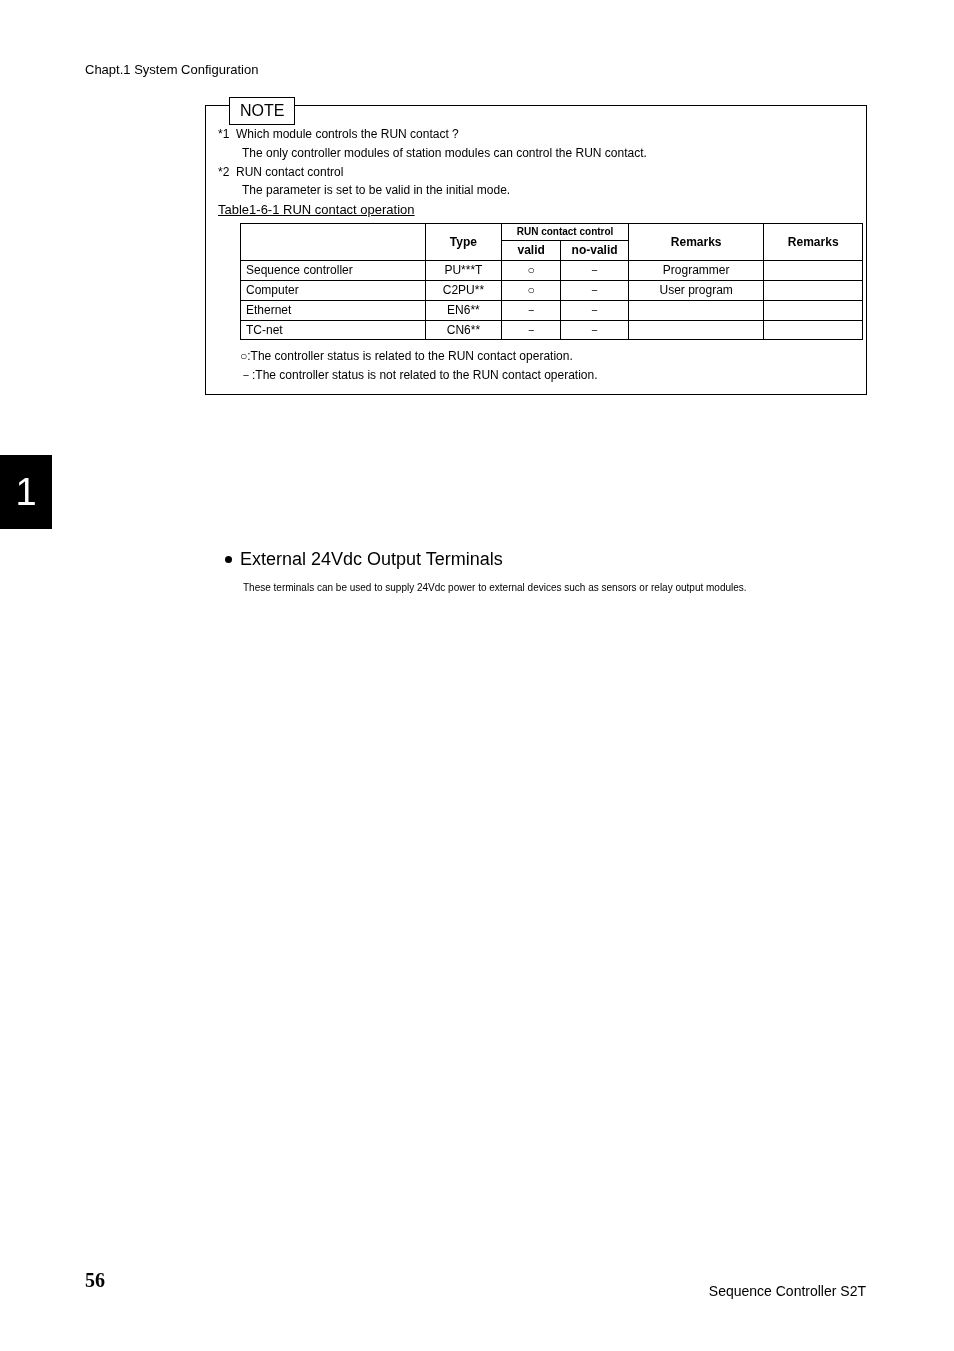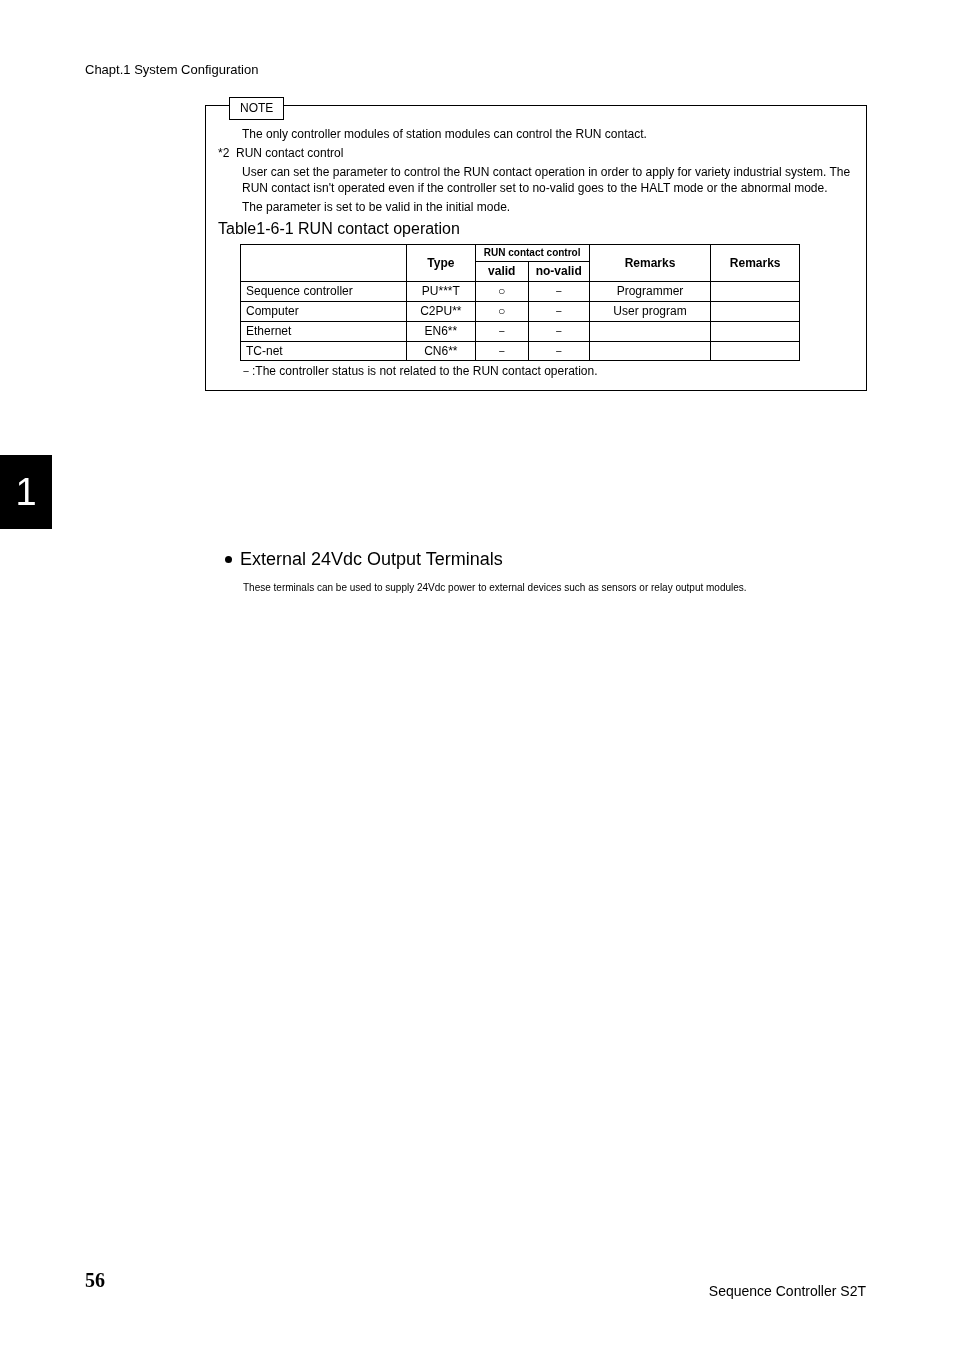--- a/index.html
+++ b/index.html
@@ -27,28 +27,28 @@
       font-size: 12px;
       line-height: 1.4;
     }
     .note-label {
       position: absolute;
       top: -9px;
       left: 23px;
       border: 1px solid #000;
       background: #fff;
       padding: 2px 10px;
-      font-size: 12px;
+      font-size: 16px;
     }
     .note-item { margin-left: 24px; text-indent: -24px; margin-bottom: 2px; }
     .note-sub { margin-left: 24px; margin-bottom: 2px; }
-    .table-caption { margin-left: 0; margin-top: 0; margin-bottom: 4px; font-size: 16px; }
+    .table-caption { margin-left: 0; margin-top: 0; margin-bottom: 4px; font-size: 13px; text-decoration: underline; }
     table.run-table {
       border-collapse: collapse;
-      width: 560px;
+      width: 623px;
       margin-left: 22px;
       font-size: 12px;
     }
     table.run-table th, table.run-table td {
       border: 1px solid #000;
       padding: 1px 5px;
       text-align: center;
     }
     table.run-table .left { text-align: left; padding-left: 5px; }
     .legend { margin-left: 22px; margin-top: 8px; font-size: 12px; }
@@ -91,26 +91,28 @@
     }
   </style>
 </head>
 <body>
 
 <div class="header">Chapt.1  System Configuration</div>
 
 <div class="note-box">
   <div class="note-label">NOTE</div>
 
+  <div class="note-item">
+    <span>*1</span>&nbsp;&nbsp;<span>Which module controls the RUN contact ?</span>
+  </div>
   <div class="note-sub">The only controller modules of station modules can control the RUN contact.</div>
 
   <div class="note-item">
     <span>*2</span>&nbsp;&nbsp;<span>RUN contact control</span>
   </div>
-  <div class="note-sub">User can set the parameter to control the RUN contact operation in order to apply for variety industrial system. The RUN contact isn't operated even if the controller set to no-valid goes to the HALT mode or the abnormal mode.</div>
   <div class="note-sub">The parameter is set to be valid in the initial mode.</div>
 
   <div class="table-caption">Table1-6-1    RUN contact operation</div>
 
   <table class="run-table">
     <tbody>
         <tr>
       <th rowspan="2" style="width:150px;"></th>
       <th rowspan="2" style="width:62px;">Type</th>
       <th colspan="2" style="font-size:10px;">RUN contact control</th>
@@ -149,20 +151,21 @@
       <td class="left">TC-net</td>
       <td>CN6**</td>
       <td>－</td>
       <td>－</td>
       <td></td>
       <td></td>
     </tr>
   </tbody>
     </table>
 
+  <div class="legend">○:The controller status is related to the RUN contact operation.</div>
   <div class="legend" style="margin-top:2px;">－:The controller status is not related to the RUN contact operation.</div>
 </div>
 
 <div class="chapter-tab">1</div>
 
 <div class="section">
   <div class="section-title">
     <span class="bullet"></span><span>External 24Vdc Output Terminals</span>
   </div>
   <div class="section-body">These terminals can be used to supply 24Vdc power to external devices such as sensors or relay output modules.</div>

